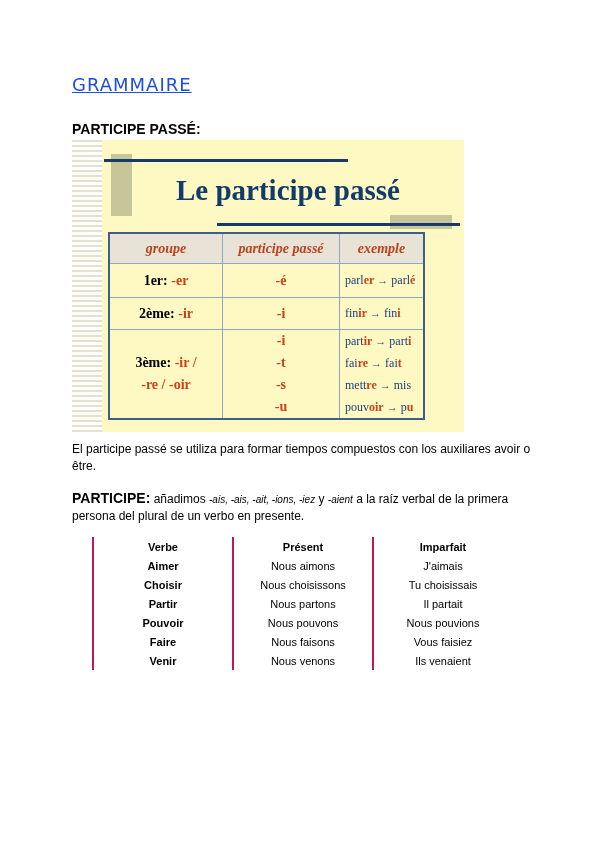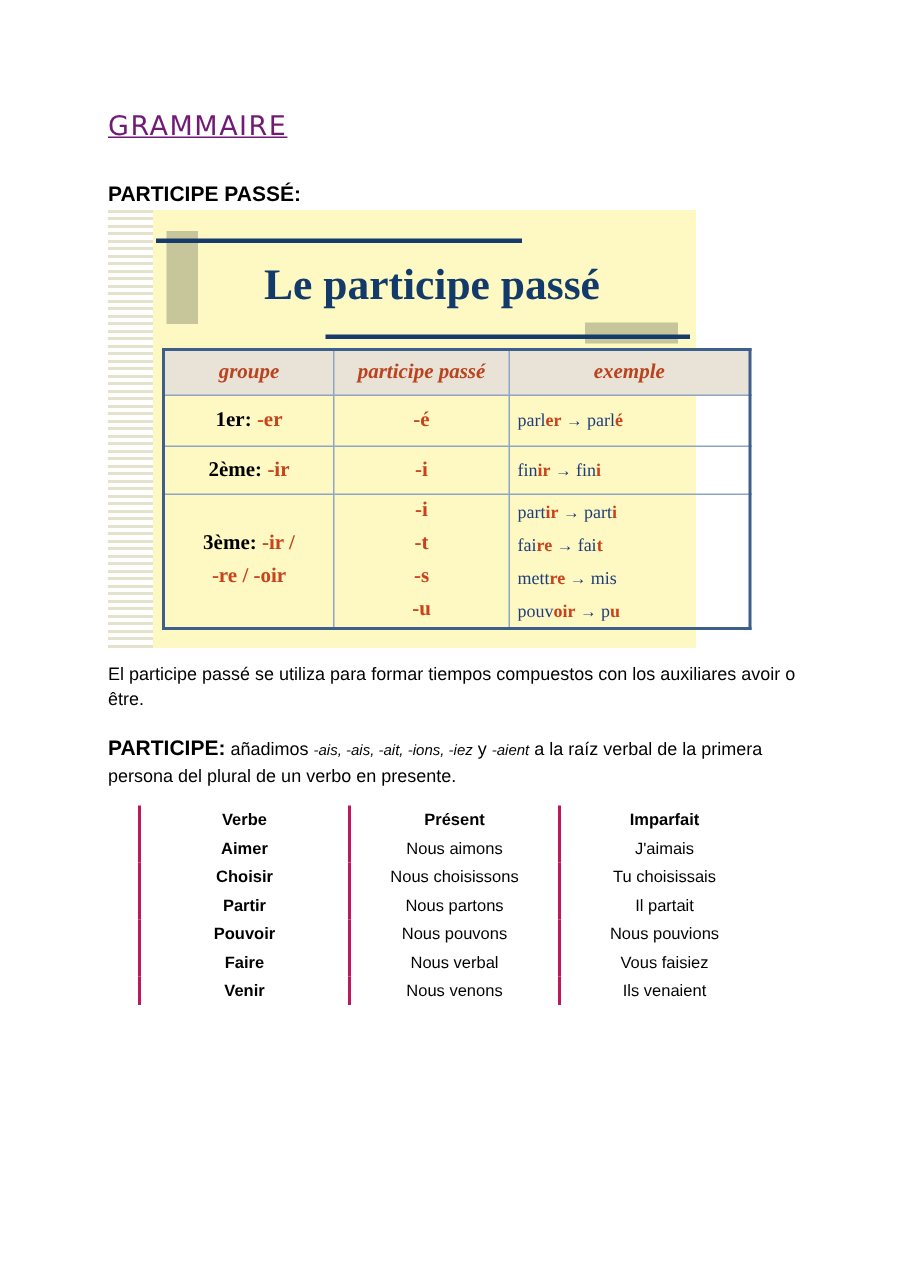--- a/index.html
+++ b/index.html
@@ -1,29 +1,29 @@
 <!DOCTYPE html>
 <html><head>
 <meta charset="utf-8">
 <style>
   html, body { margin:0; padding:0; background:#ffffff; }
   body { width:600px; height:848px; position:relative; overflow:hidden; font-family:"Liberation Sans", sans-serif; color:#000; }
-  .title { position:absolute; left:72px; top:74px; font-family:"DejaVu Sans", sans-serif; font-size:18px; color:#701a75; text-decoration:underline; letter-spacing:1px; }
+  .title { position:absolute; left:72px; top:74px; font-family:"DejaVu Sans", sans-serif; font-size:18px; color:#1d4ed8; text-decoration:underline; letter-spacing:1px; }
   .subtitle { position:absolute; left:72px; top:121px; font-size:14px; font-weight:bold; }
 
   .figure { position:absolute; left:72px; top:140px; width:392px; height:292px; background:#fef9c3; }
   .stripes { position:absolute; left:0; top:0; width:30px; height:292px;
     background: repeating-linear-gradient(to bottom, #e4e2cc 0px, #e4e2cc 2px, #ffffff 2px, #ffffff 5px); }
   .olive-bar { position:absolute; left:39px; top:14px; width:21px; height:62px; background:#c6c69a; }
   .olive-bar2 { position:absolute; left:318px; top:75px; width:62px; height:14px; background:#c6c69a; }
   .navy-line1 { position:absolute; left:32px; top:19px; width:244px; height:3px; background:#163a6b; }
   .navy-line2 { position:absolute; left:145px; top:83px; width:243px; height:3px; background:#163a6b; }
   .fig-title { position:absolute; left:104px; top:34px; font-family:"Liberation Serif", serif; font-weight:bold; font-size:29px; color:#123a6b; }
 
-  .pp-table { position:absolute; left:36px; top:92px; width:393px; border-collapse:collapse; font-family:"Liberation Serif", serif; border:2px solid #3c5f8c; }
+  .pp-table { position:absolute; left:36px; top:92px; width:317px; border-collapse:collapse; font-family:"Liberation Serif", serif; border:2px solid #3c5f8c; }
   .pp-table td, .pp-table th { border:1px solid #8ea6c4; text-align:center; padding:0; }
   .pp-table th { background:#e9e2d6; color:#b8431e; font-style:italic; font-weight:bold; font-size:14px; height:29px; }
   .pp-table td { font-size:14px; font-weight:bold;margin-top:48px; }
   .red { color:#c8431c; }
   .ex { text-align:left !important; padding-left:5px !important; font-weight:normal !important; font-size:12px !important; color:#1e3d7a; }
   .ex b { color:#c8431c; }
   .arrow { color:#1e3d7a; font-size:11px; }
   .r1 td { height:33px; } .r2 td { height:31px; }
   .r3 td { height:88px; }
   .stack div { height:22px; line-height:22px; }
@@ -117,21 +117,21 @@
         <td>Nous partons</td>
         <td>Il partait</td>
       </tr>
   <tr>
         <td class="verb">Pouvoir</td>
         <td>Nous pouvons</td>
         <td>Nous pouvions</td>
       </tr>
   <tr>
         <td class="verb">Faire</td>
-        <td>Nous verbal</td>
+        <td>Nous faisons</td>
         <td>Vous faisiez</td>
       </tr>
   <tr>
         <td class="verb">Venir</td>
         <td>Nous venons</td>
         <td>Ils venaient</td>
       </tr>
 </tbody>
   </table>
 

